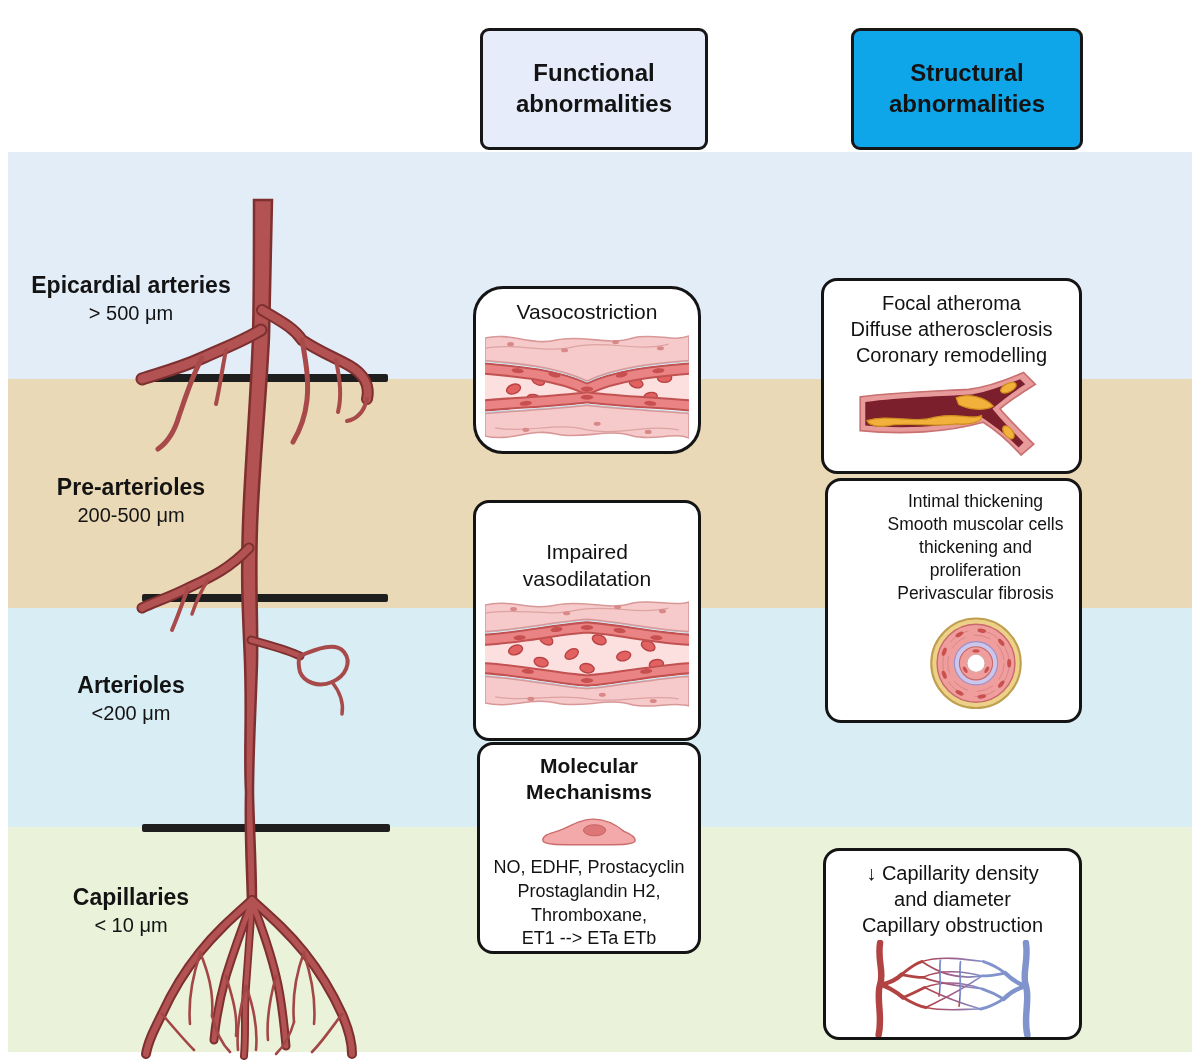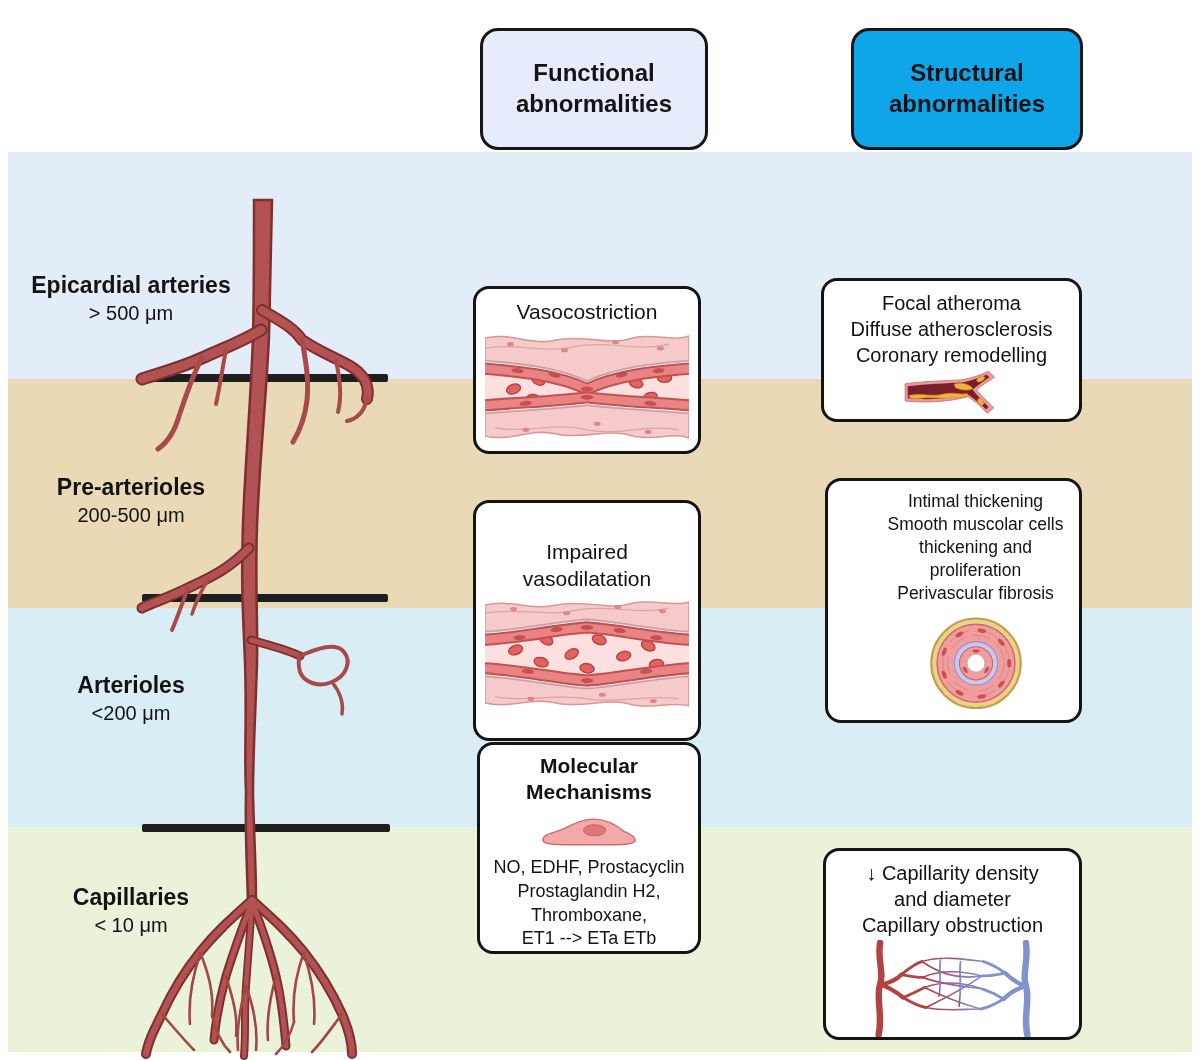--- a/index.html
+++ b/index.html
@@ -1,20 +1,20 @@
 <!DOCTYPE html>
 <html><head>
 <meta charset="utf-8">
 <style>
   html,body{margin:0;padding:0;background:#ffffff;}
   .stage{position:relative;width:1200px;height:1060px;background:#ffffff;overflow:hidden;
          font-family:"Liberation Sans",sans-serif;color:#131313;}
   .band{position:absolute;left:8px;right:8px;}
   .rule{position:absolute;height:8px;background:#1e1e1e;border-radius:2px;}
-  .hbox{position:absolute;border:3px solid #161616;border-radius:18px;
+  .hbox{position:absolute;border:3px solid #161616;border-radius:9px;
         display:flex;align-items:center;justify-content:center;text-align:center;
         font-weight:bold;font-size:24px;line-height:1.28;}
   .wbox{position:absolute;background:#ffffff;border:3px solid #141414;border-radius:16px;
         display:flex;flex-direction:column;align-items:center;box-sizing:border-box;}
   .preline{white-space:pre-line;}
   .lvl{position:absolute;left:12px;width:238px;text-align:center;}
   .lvl .nm{font-weight:bold;font-size:23px;line-height:1.2;}
   .lvl .sz{font-size:20px;line-height:1.35;}
   .boxtitle{font-size:21px;line-height:1.26;text-align:center;margin-top:10px;}
   .boxtitle.bold{font-weight:bold;}
@@ -124,21 +124,21 @@
   </div>
   <div class="lvl" style="top:672px;">
     <div class="nm">Arterioles</div>
     <div class="sz">&lt;200 μm</div>
   </div>
   <div class="lvl" style="top:884px;">
     <div class="nm">Capillaries</div>
     <div class="sz">&lt; 10 μm</div>
   </div>
 
-  <div class="wbox" style="left:473px;top:286px;width:228px;height:168px;">
+  <div class="wbox" style="left:473px;top:286px;width:228px;height:168px;border-radius:30px;">
     <div class="boxtitle">Vasocostriction</div>
     <svg width="204" height="116" viewBox="0 0 200 112" style="margin-top:4px;">
       <path d="M0,38 C35,41 70,44 100,58 C130,44 165,41 200,38 L200,74 C165,71 130,70 100,66 C70,70 35,71 0,74 Z" fill="#fce0e0"></path>
       <g fill="#e26262" stroke="#b94343" stroke-width="1.4">
         <ellipse cx="28" cy="58" rx="7" ry="4.5" transform="rotate(-20 28 58)"></ellipse>
         <ellipse cx="48" cy="68" rx="7" ry="4.5" transform="rotate(15 48 68)"></ellipse>
         <ellipse cx="52" cy="49" rx="7" ry="4.5" transform="rotate(32 52 49)"></ellipse>
         <ellipse cx="148" cy="52" rx="7" ry="4.5" transform="rotate(20 148 52)"></ellipse>
         <ellipse cx="162" cy="66" rx="7" ry="4.5" transform="rotate(-15 162 66)"></ellipse>
         <ellipse cx="176" cy="47" rx="7" ry="4.5"></ellipse>
@@ -237,21 +237,21 @@
     <svg width="160" height="52" viewBox="0 0 190 72" style="margin-top:2px;">
       <path d="M12,58 C12,46 30,46 48,38 C68,28 84,20 102,20 C128,20 146,32 158,42 C170,47 178,52 178,58 C178,66 158,66 95,66 C35,66 12,66 12,58 Z" fill="#f3a9a9" stroke="#cb6b6b" stroke-width="2.5"></path>
       <ellipse cx="105" cy="40" rx="20" ry="10" fill="#dd7777" stroke="#c05a5a" stroke-width="1.5"></ellipse>
     </svg>
     <div class="boxbody preline">NO, EDHF, Prostacyclin
 Prostaglandin H2,
 Thromboxane,
 ET1 --&gt; ETa ETb</div>
   </div>
 
-  <div class="wbox" style="left:821px;top:278px;width:261px;height:144px;">
+  <div class="wbox" style="left:821px;top:278px;width:261px;height:196px;">
     <div class="boxtext preline">Focal atheroma
 Diffuse atherosclerosis
 Coronary remodelling</div>
     <svg width="210" height="96" viewBox="0 0 230 114" style="margin-top:2px;">
       <path d="M6,32 C50,26 100,25 135,23 C160,20 182,11 200,3 L214,17 C198,27 184,36 172,46 C178,54 196,72 212,88 L197,101 C180,82 165,70 152,62 C110,74 55,77 6,72 Z" fill="#e89b9b" stroke="#c97070" stroke-width="2"></path>
       <path d="M12,38 C55,32 105,31 138,29 C158,26 176,18 196,11 L202,17 C188,26 176,35 163,46 C170,55 186,72 200,86 L194,92 C178,75 162,64 150,56 C108,68 58,70 12,66 Z" fill="#7c1f2d"></path>
       <g fill="#f2b13a" stroke="#cf8f1f" stroke-width="1.5">
         <path d="M14,60 C40,52 70,64 95,56 C120,50 140,60 150,54 C152,60 140,66 120,64 C95,68 60,62 40,66 C28,68 16,66 14,60 Z"></path>
         <path d="M120,33 C135,27 155,33 164,43 C154,49 134,47 123,41 Z"></path>
         <ellipse cx="182" cy="21" rx="10" ry="5" transform="rotate(-27 182 21)"></ellipse>

